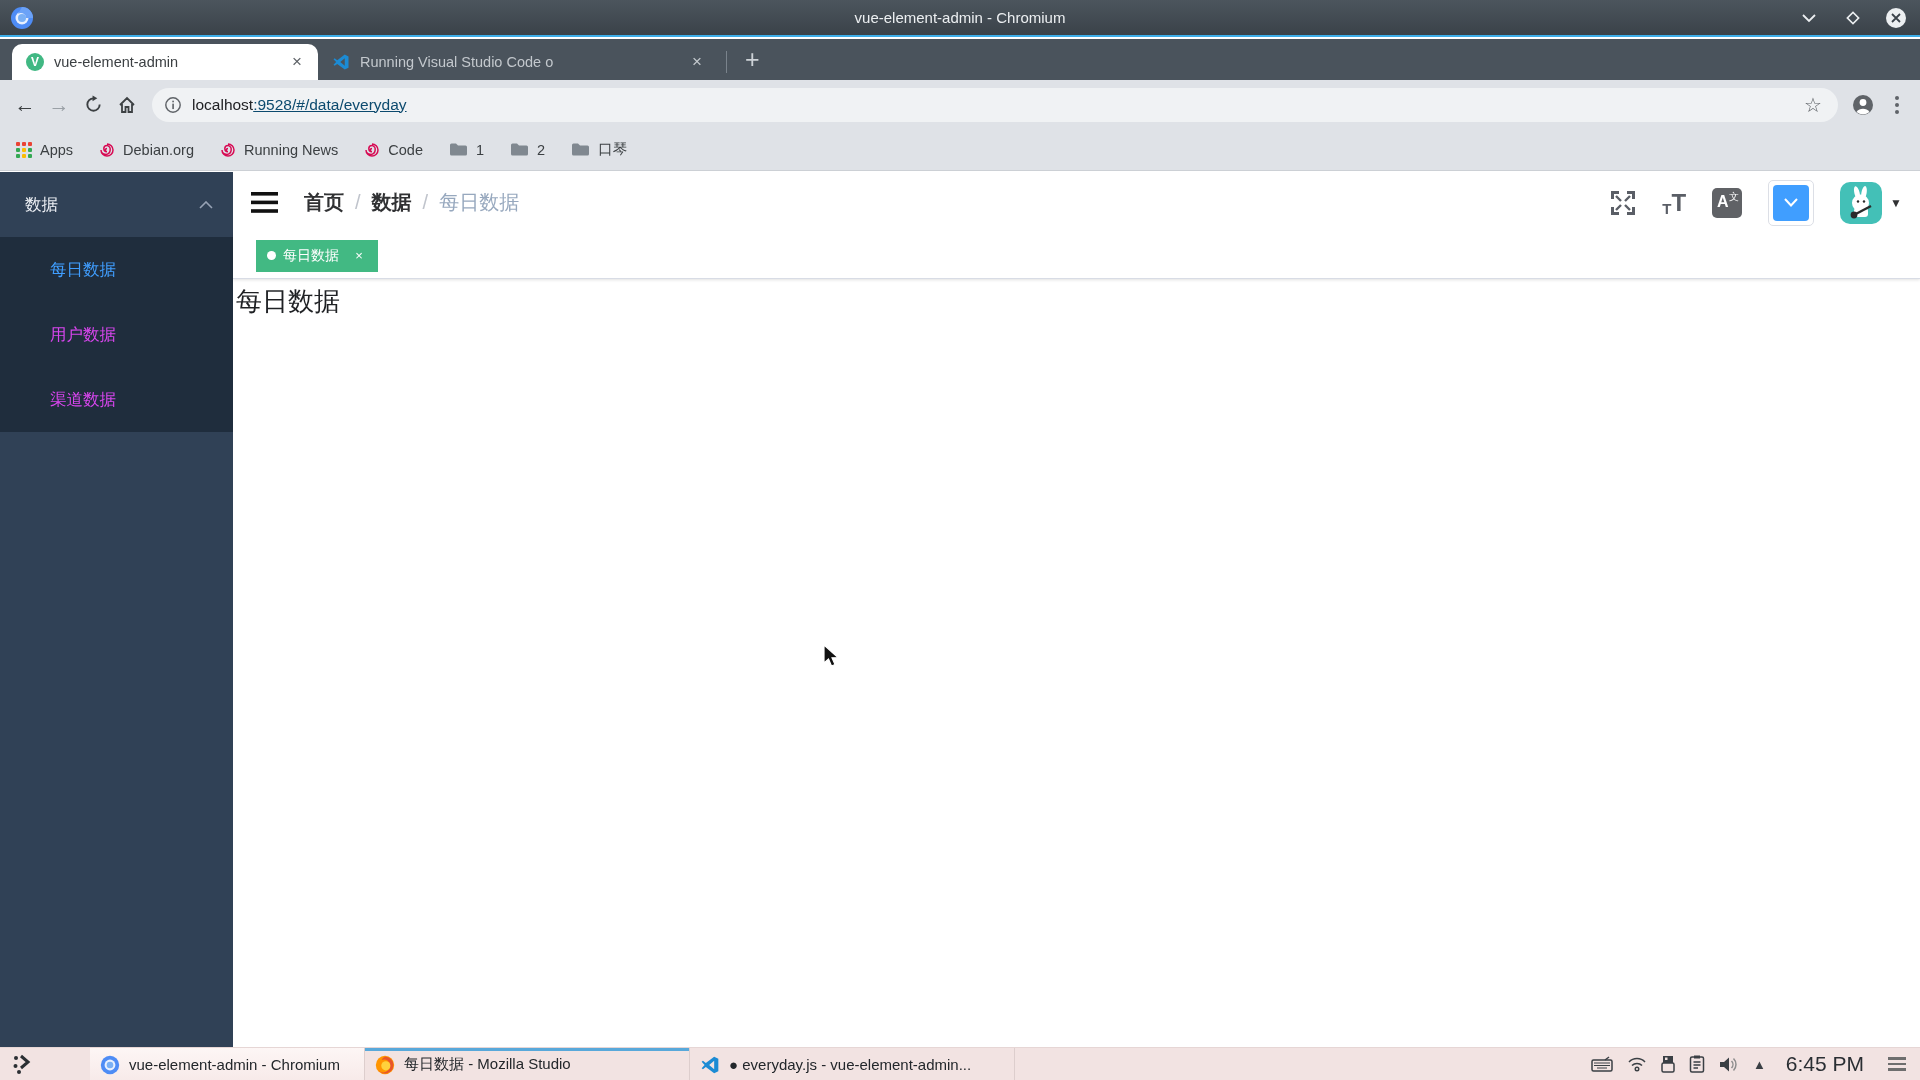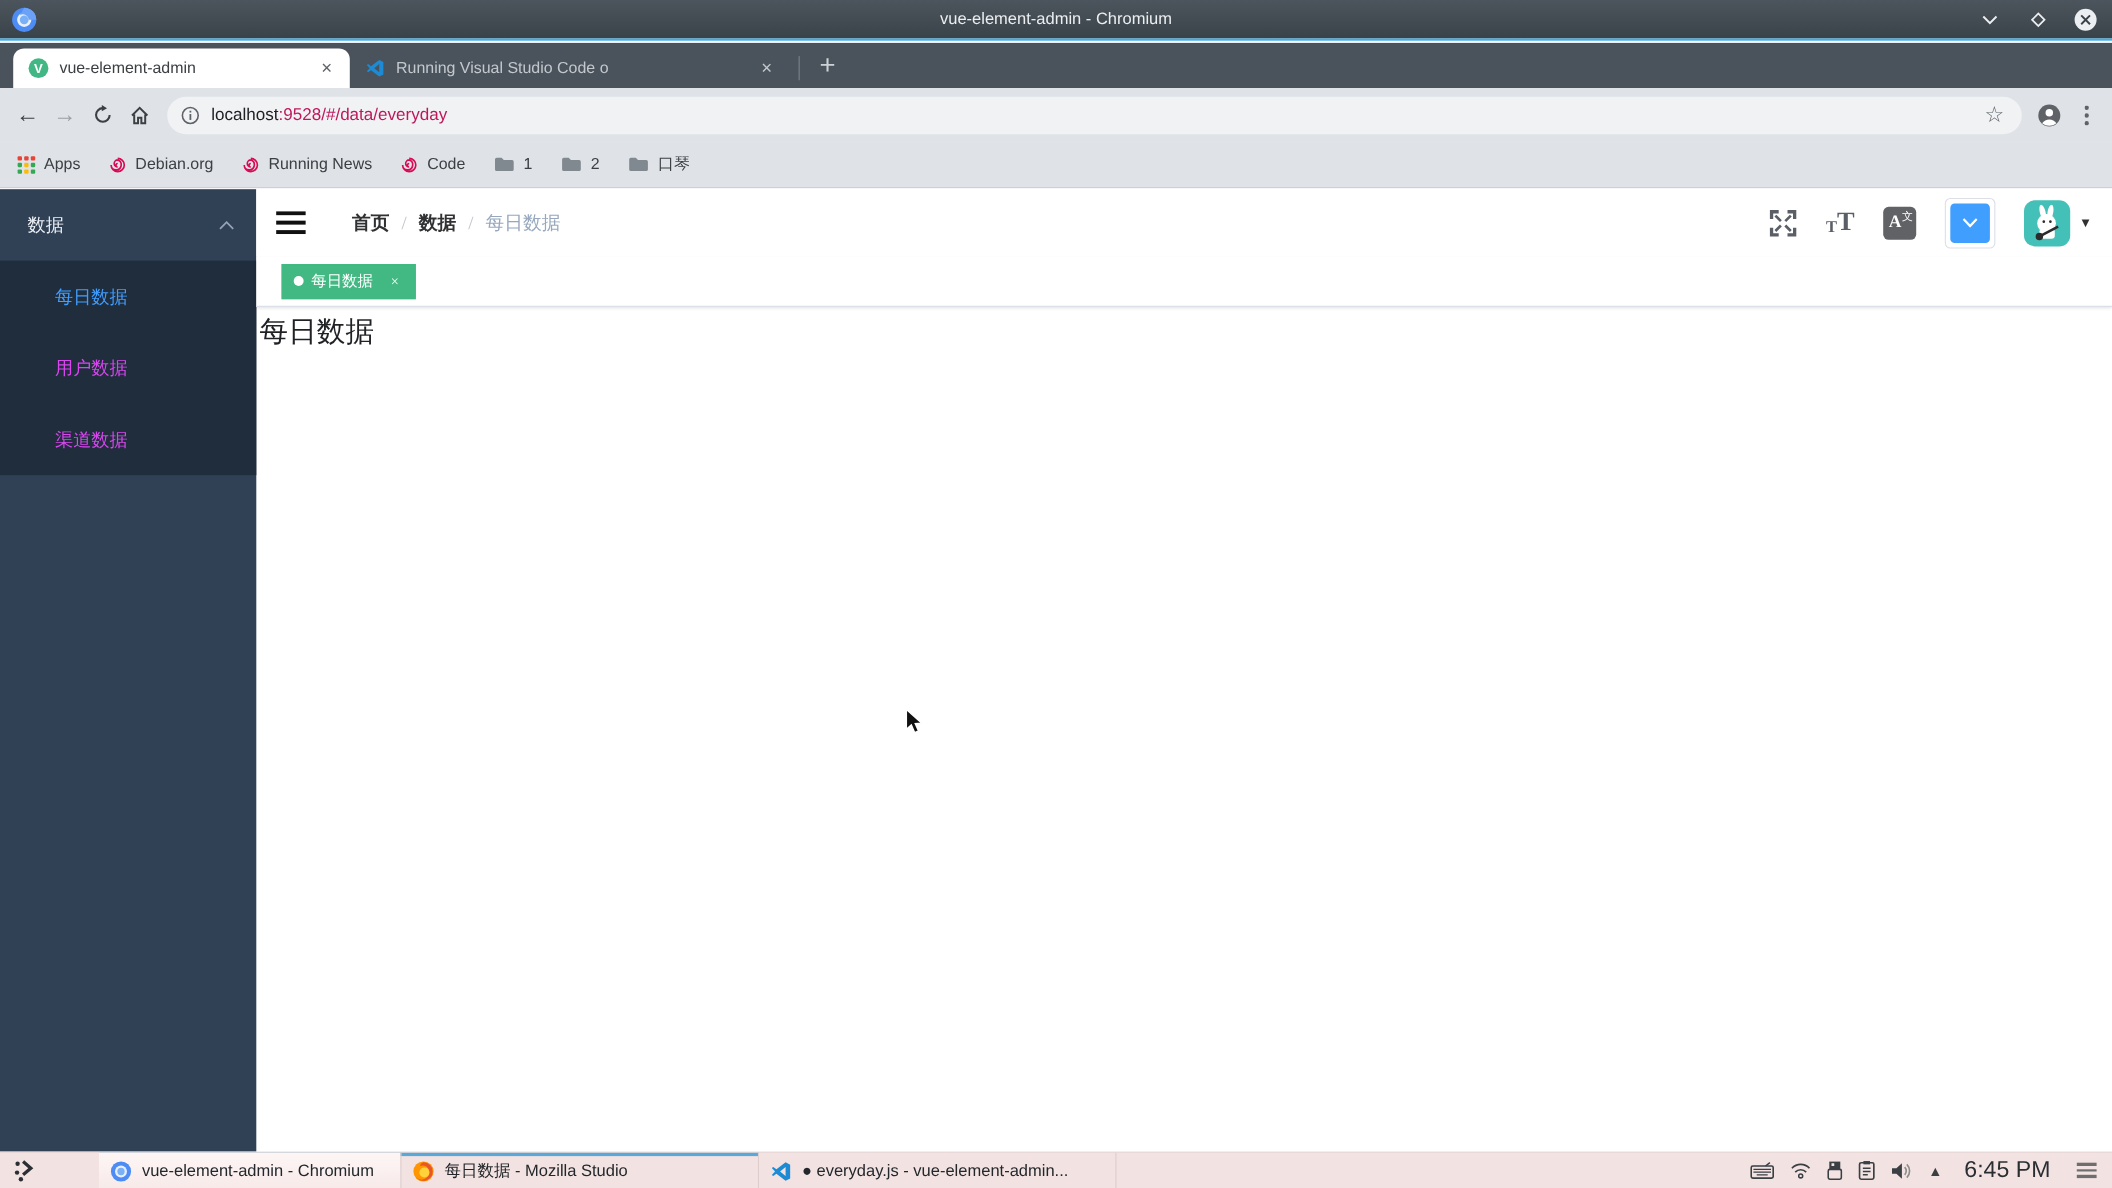--- a/index.html
+++ b/index.html
@@ -38,46 +38,46 @@
   
   .toolbar { position:absolute; left:0; top:80px; width:1920px; height:49px; background:#dfe2e7;
     display:flex; align-items:center; }
   .nav-btn { width:34px; height:34px; display:flex; align-items:center; justify-content:center;
     border-radius:50%; cursor:pointer; color:#3c4043; font-size:21px; }
   .nav-btn.disabled { color:#9aa0a6; }
   .omnibox { flex:1; height:34px; background:#f0f2f4; border-radius:17px; margin:0 8px;
     display:flex; align-items:center; padding:0 12px; }
   .url-text { font-size:15.5px; margin-left:10px; flex:1; white-space:nowrap; overflow:hidden; }
   .url-host { color:#202124; }
-  .url-path { color:#be185d; }
+  .url-path { color:#0c4a6e;text-decoration:underline; }
   .star-icon { font-size:20px; color:#5f6368; cursor:pointer; padding:0 4px; }
 
   
   .bookmarks { position:absolute; left:0; top:129px; width:1920px; height:42px; background:#dfe2e7;
     display:flex; align-items:center; padding-left:16px; gap:26px; border-bottom:1px solid #ccd0d5; }
   .bm-item { display:flex; align-items:center; gap:8px; cursor:pointer; }
   .bm-label { font-size:14.5px; color:#3c4043; white-space:nowrap; }
   .apps-grid { display:grid; grid-template-columns:repeat(3,4px); grid-gap:2px; }
   .apps-grid i { width:4px; height:4px; border-radius:1px; display:block; }
 
   
-  .app { position:absolute; left:0; top:172px; width:1920px; height:875px; display:flex; background:#fff;font-family:Liberation Serif, serif; }
+  .app { position:absolute; left:0; top:172px; width:1920px; height:875px; display:flex; background:#fff; }
   .sidebar { width:233px; background:#304156; height:100%; flex-shrink:0; }
   .menu-header { height:65px; display:flex; align-items:center; padding:0 20px 0 25px;
     color:#eef1f6; font-size:16.5px; cursor:pointer; }
   .menu-caret { margin-left:auto; color:#97a3b5; }
   .submenu { background:#1f2d3d; }
   .submenu-item { height:65px; display:flex; align-items:center; padding-left:50px;
     color:#d946ef; font-size:16.5px; cursor:pointer; }
   .submenu-item.active { color:#409eff; }
 
   .main { flex:1; display:flex; flex-direction:column; position:relative; }
   .navbar { height:61px; display:flex; align-items:center; background:#fff; position:relative; }
   .hamburger { padding:0 18px; cursor:pointer; }
-  .breadcrumb { display:flex; align-items:center; font-size:17px; margin-left:24px; }
+  .breadcrumb { display:flex; align-items:center; font-size:20px; margin-left:8px; }
   .crumb { color:#303133; font-weight:bold; cursor:pointer; }
   .crumb-sep { color:#c0c4cc; margin:0 11px; }
   .crumb.current { color:#97a8be; font-weight:normal; cursor:default; }
   .navbar-right { margin-left:auto; display:flex; align-items:center; gap:26px; padding-right:18px; }
   .nav-icon { cursor:pointer; display:flex; align-items:center; justify-content:center; }
   .size-icon { color:#5a5e66; font-weight:bold; display:flex; align-items:flex-end; cursor:pointer; }
   .lang-icon { width:30px; height:30px; background:#606266; border-radius:5px; position:relative;
     color:#fff; cursor:pointer; }
   .lang-icon .big-a { position:absolute; left:5px; top:5px; font-size:16px; font-weight:bold; }
   .lang-icon .small-x { position:absolute; right:3px; top:2px; font-size:10px; }

